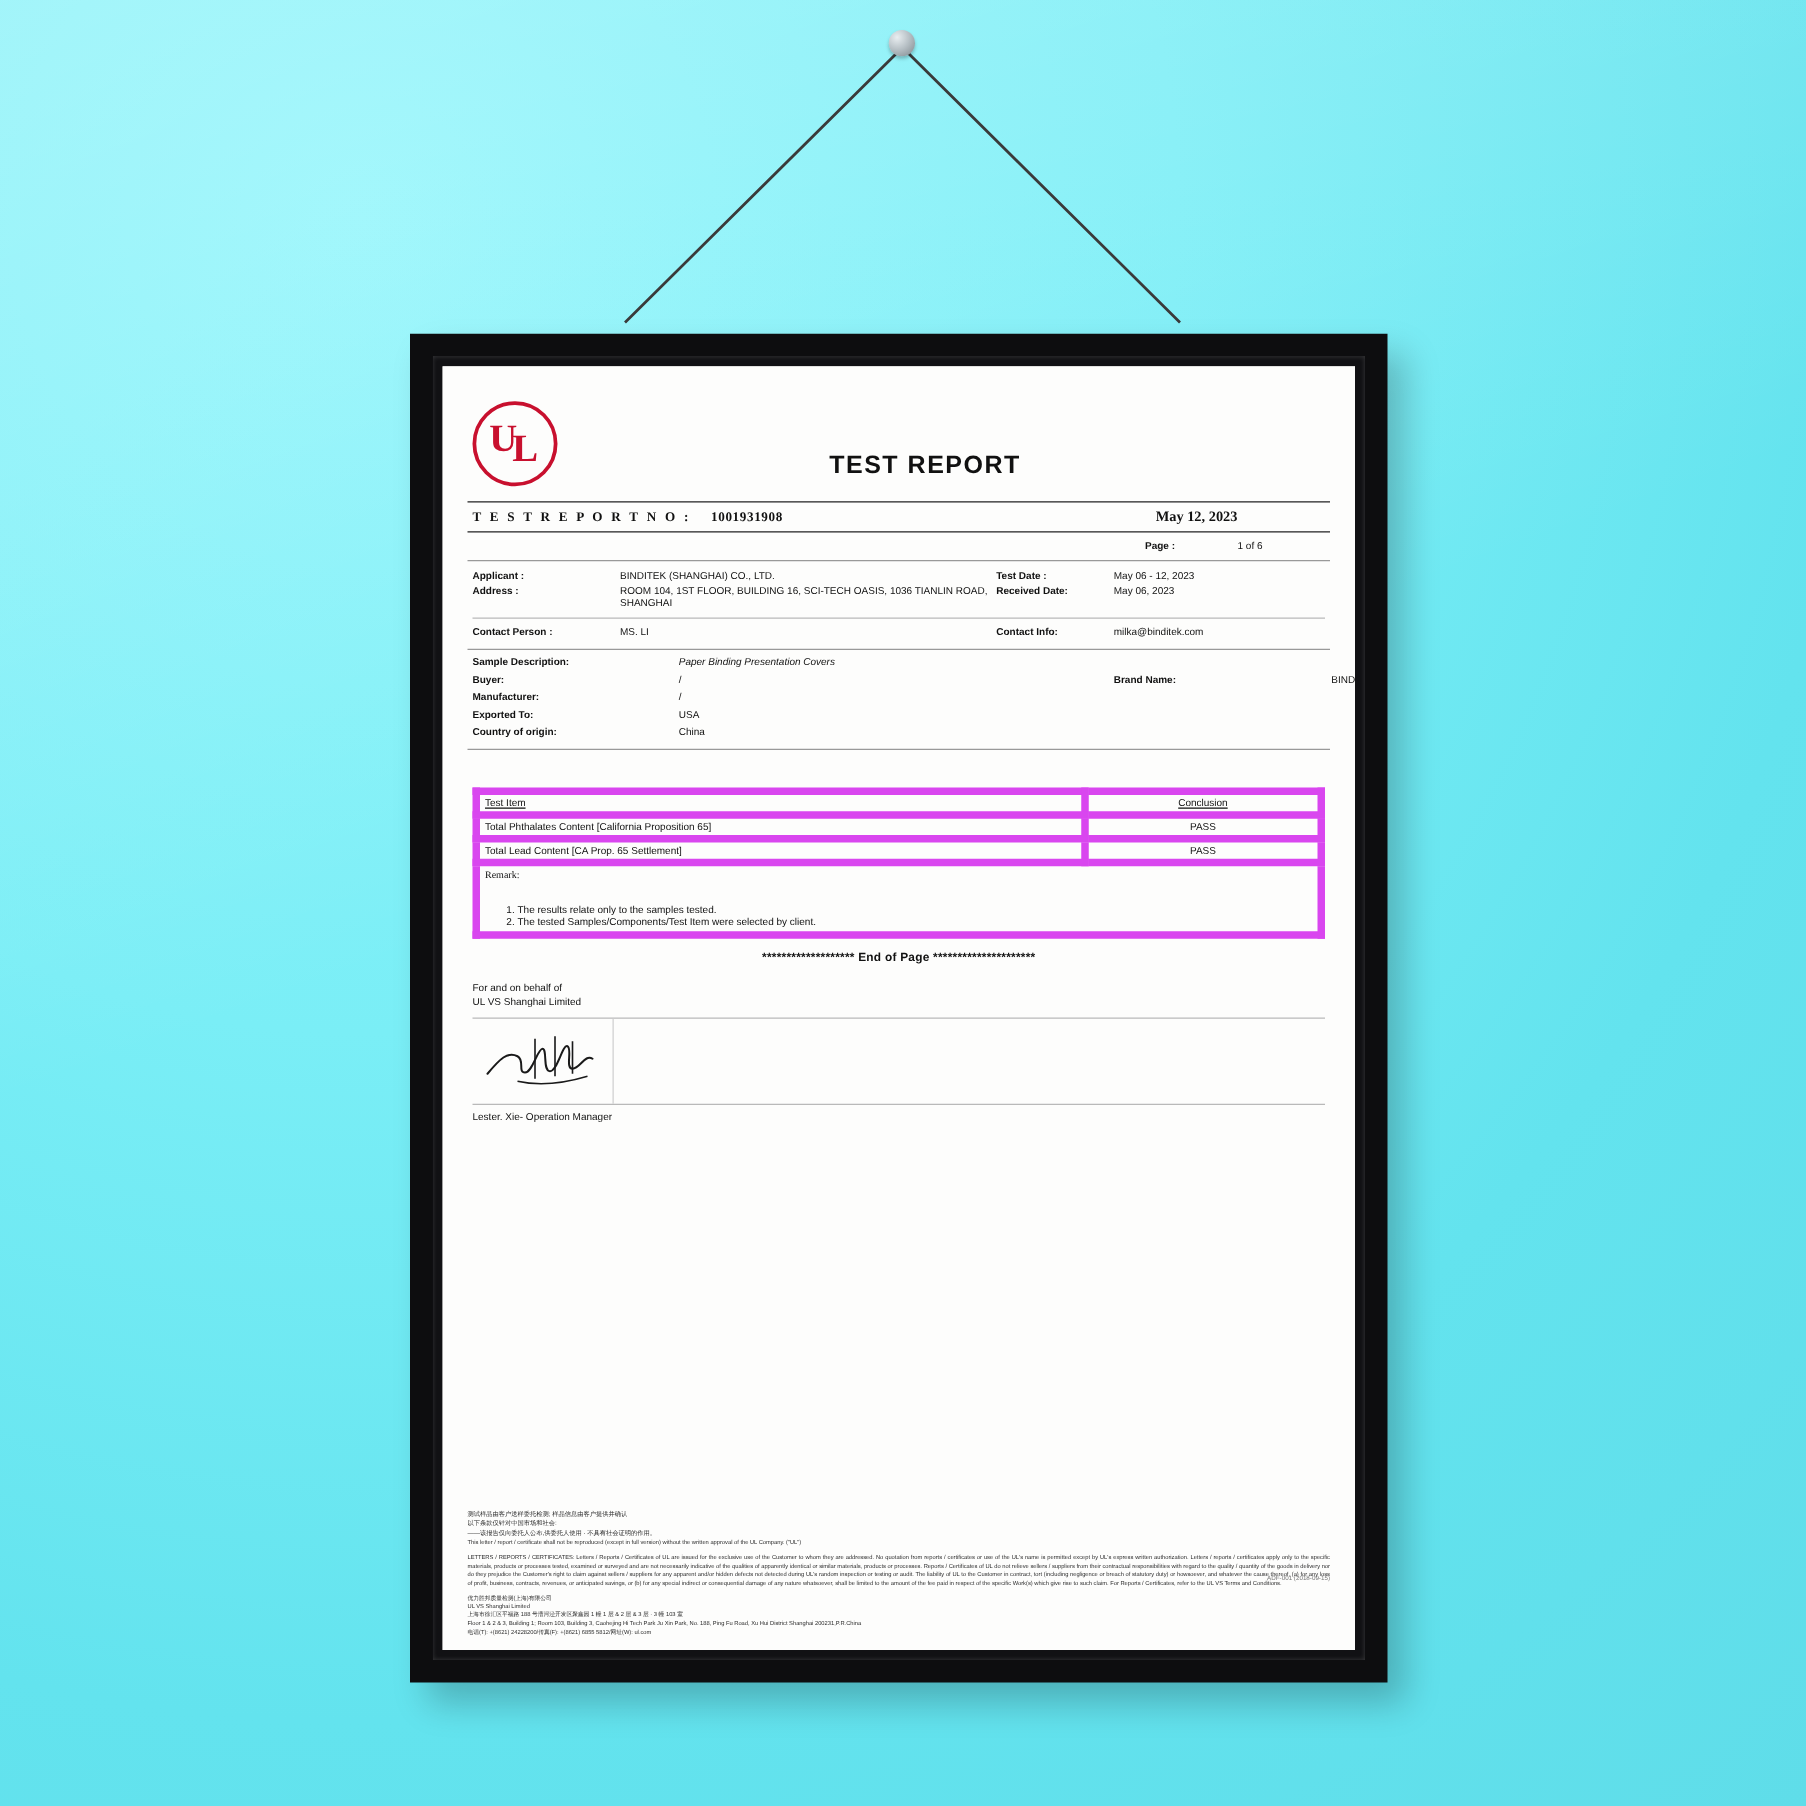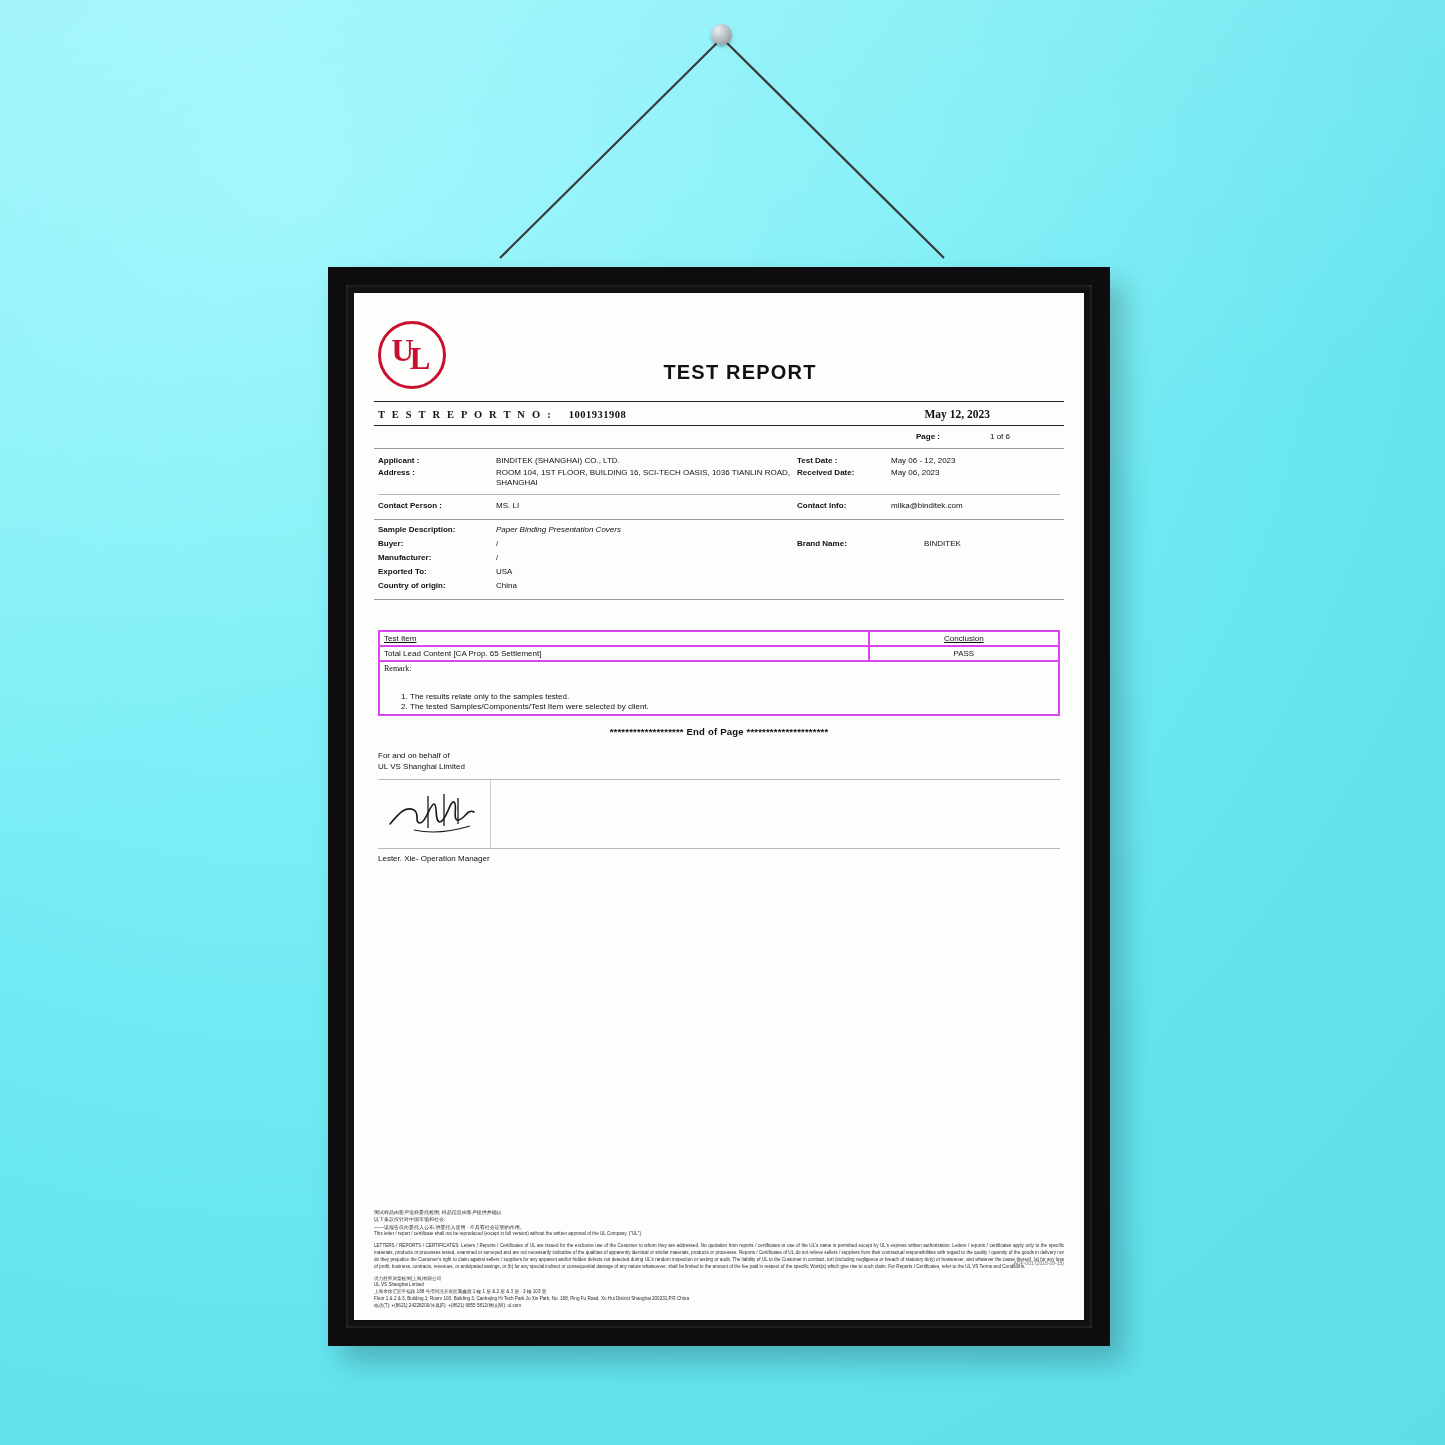--- a/index.html
+++ b/index.html
@@ -156,32 +156,32 @@
     font-size: 8px;
   }
   .irow { display: flex; margin-bottom: 2px; }
   .ilab { width: 118px; font-weight: bold; flex: none; }
   .ival { width: 301px; flex: none; line-height: 1.25; }
   .ilab2 { width: 94px; font-weight: bold; flex: none; }
   .ival2 { flex: 1; }
   .info-sep { border-top: 1px solid #b9b9b9; margin: 6px 0 6px 0; }
 
   .sample-block { padding: 5px 4px 4px 4px; font-size: 8px;}
-  .sample-block .irow { margin-bottom: 4px; }
+  .sample-block .irow { margin-bottom: 4px; gap: 47px; }
   .sample-desc-val { font-style: italic; }
 
   
   .tbl-wrap { margin: 30px 4px 0 4px; }
   table.res {
     width: 100%;
     border-collapse: collapse;
     font-size: 8px;
   }
   table.res th, table.res td {
-    border: 2px solid #d946ef;
+    border: 6px solid #d946ef;
     padding: 2px 4px;
     font-weight: normal;
     text-align: left;
   }
   table.res th.item, table.res td.item { width: 72%; }
   table.res th span.uline, table.res td.conc-h span.uline { text-decoration: underline; }
   table.res td.conc { text-align: center; }
   table.res th.conc-h { text-align: center; }
   .remark-cell { padding: 3px 4px 5px 4px; }
   .remark-title { margin-bottom: 19px; font-family: Liberation Serif, serif; }
@@ -329,20 +329,24 @@
       </div>
 
       <div class="rule-thin"></div>
 
       <div class="tbl-wrap">
         <table class="res">
           <tbody>
               <tr>
             <th class="item"><span class="uline">Test Item</span></th>
             <th class="conc-h"><span class="uline">Conclusion</span></th>
+          </tr>
+          <tr>
+            <td class="item">Total Phthalates Content [California Proposition 65]</td>
+            <td class="conc">PASS</td>
           </tr>
           <tr>
             <td class="item">Total Lead Content [CA Prop. 65 Settlement]</td>
             <td class="conc">PASS</td>
           </tr>
           <tr>
             <td class="remark-cell" colspan="2">
               <div class="remark-title">Remark:</div>
               <ol class="remarks">
                 <li>The results relate only to the samples tested.</li>

